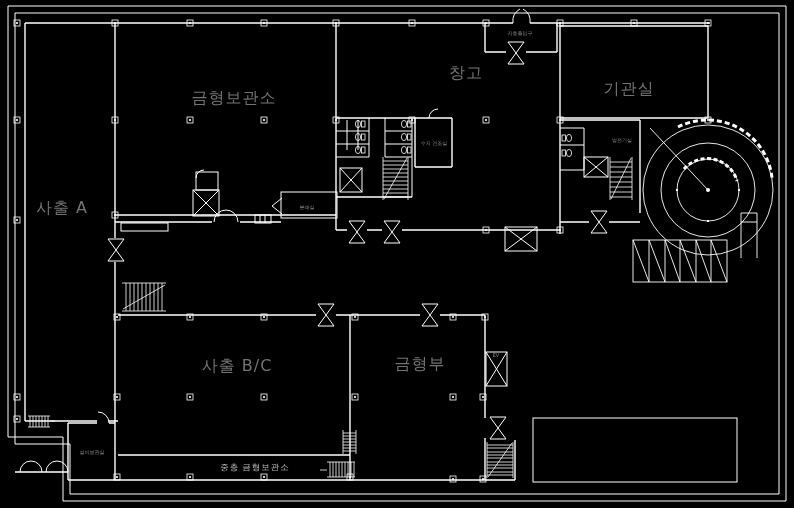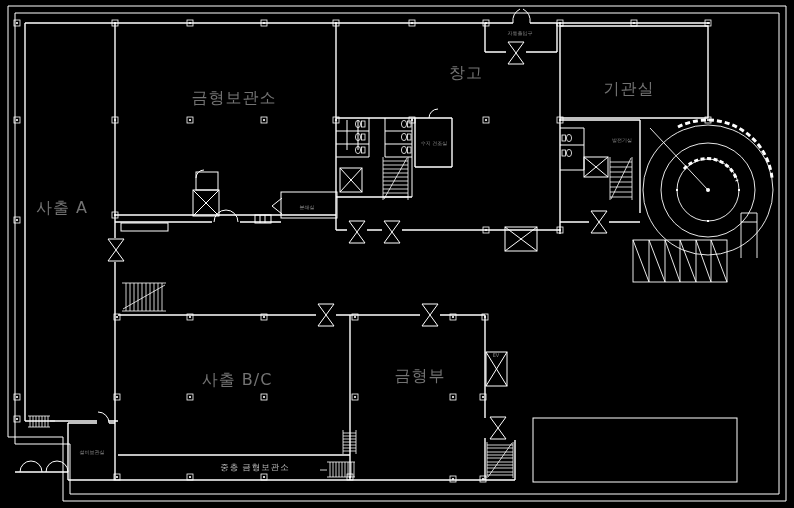--- a/index.html
+++ b/index.html
@@ -215,22 +215,22 @@
         <use href="#cm" x="350" y="477"></use>
         <use href="#cm" x="453" y="479"></use>
         <use href="#cm" x="483" y="479"></use>
     </g>
   </svg>
 
   <div class="lbl lbl-big" style="left:62px;top:208px;">사출 A</div>
   <div class="lbl lbl-big" style="left:234px;top:98px;">금형보관소</div>
   <div class="lbl lbl-big" style="left:466px;top:73px;">창고</div>
   <div class="lbl lbl-big" style="left:629px;top:89px;">기관실</div>
-  <div class="lbl lbl-big" style="left:237px;top:380px;">사출 B/C</div>
-  <div class="lbl lbl-big" style="left:420px;top:376px;text-align:center;">금형부</div>
+  <div class="lbl lbl-big" style="left:237px;top:366px;">사출 B/C</div>
+  <div class="lbl lbl-big" style="left:420px;top:364px;text-align:center;">금형부</div>
 
   <div class="lbl lbl-xs" style="left:520px;top:33px;">자동출입구</div>
   <div class="lbl lbl-xs" style="left:434px;top:143px;">수지 건조실</div>
   <div class="lbl lbl-xs" style="left:307px;top:207px;">분쇄실</div>
   <div class="lbl lbl-xs" style="left:622px;top:140px;">발전기실</div>
   <div class="lbl lbl-xs" style="left:92px;top:452px;">설비보관실</div>
   <div class="lbl lbl-mid" style="left:255px;top:468px;">중층 금형보관소</div>
   <div class="lbl lbl-xs" style="left:496px;top:355px;">EV</div>
 
 </div>

